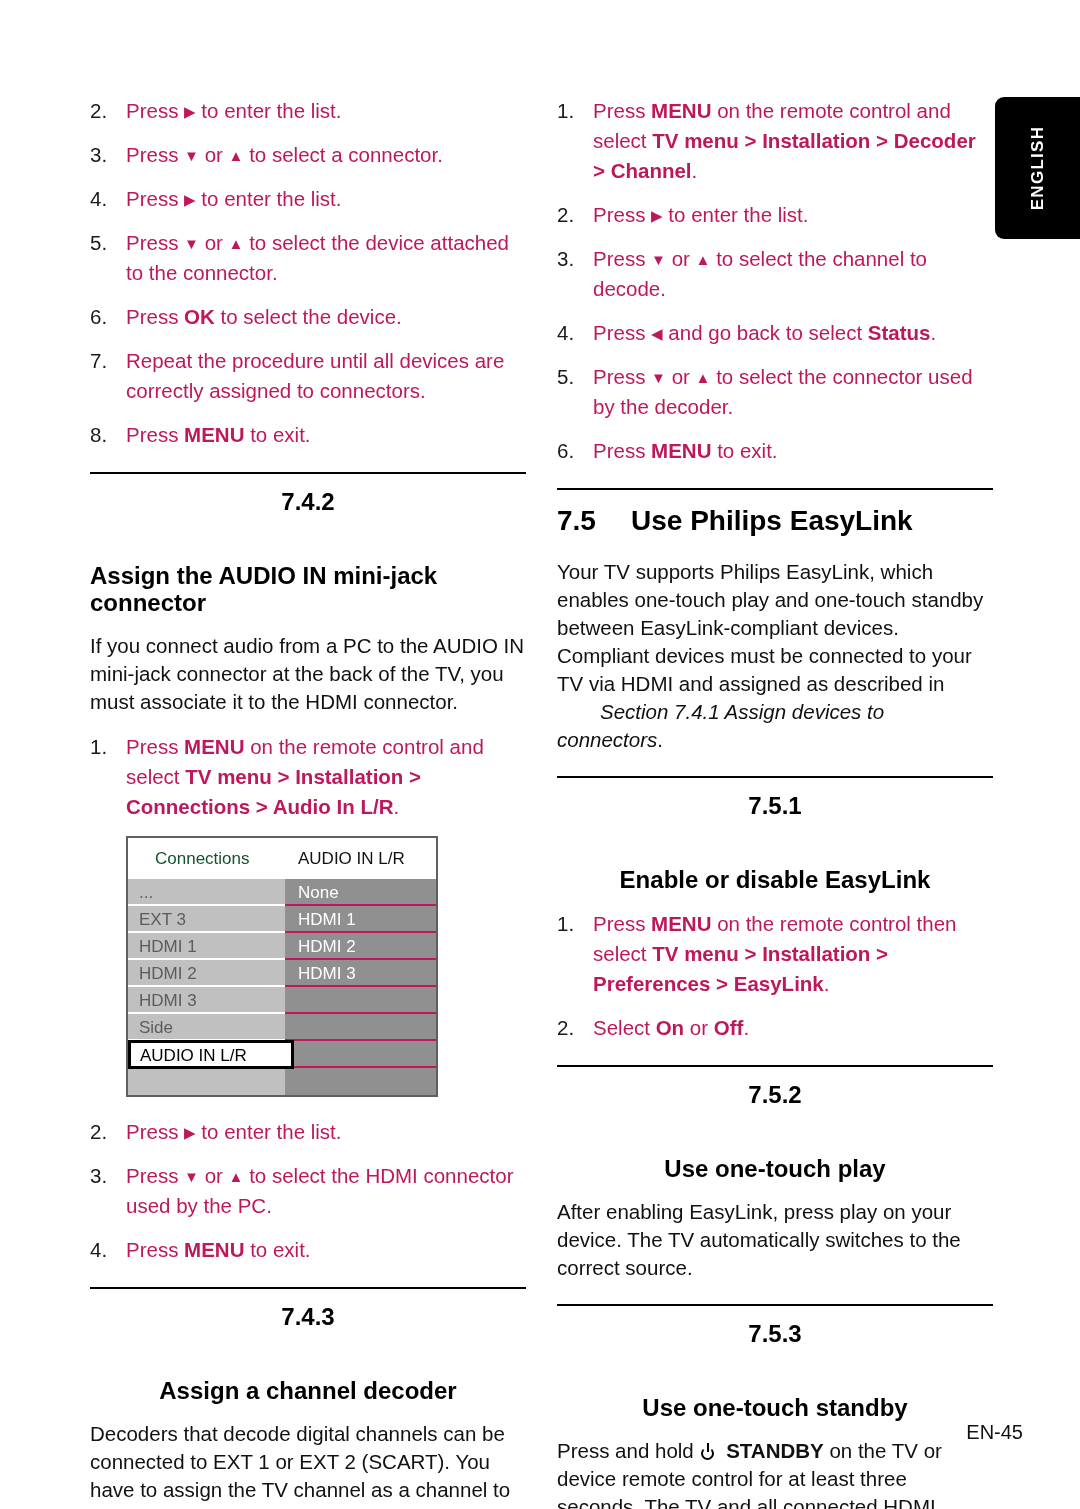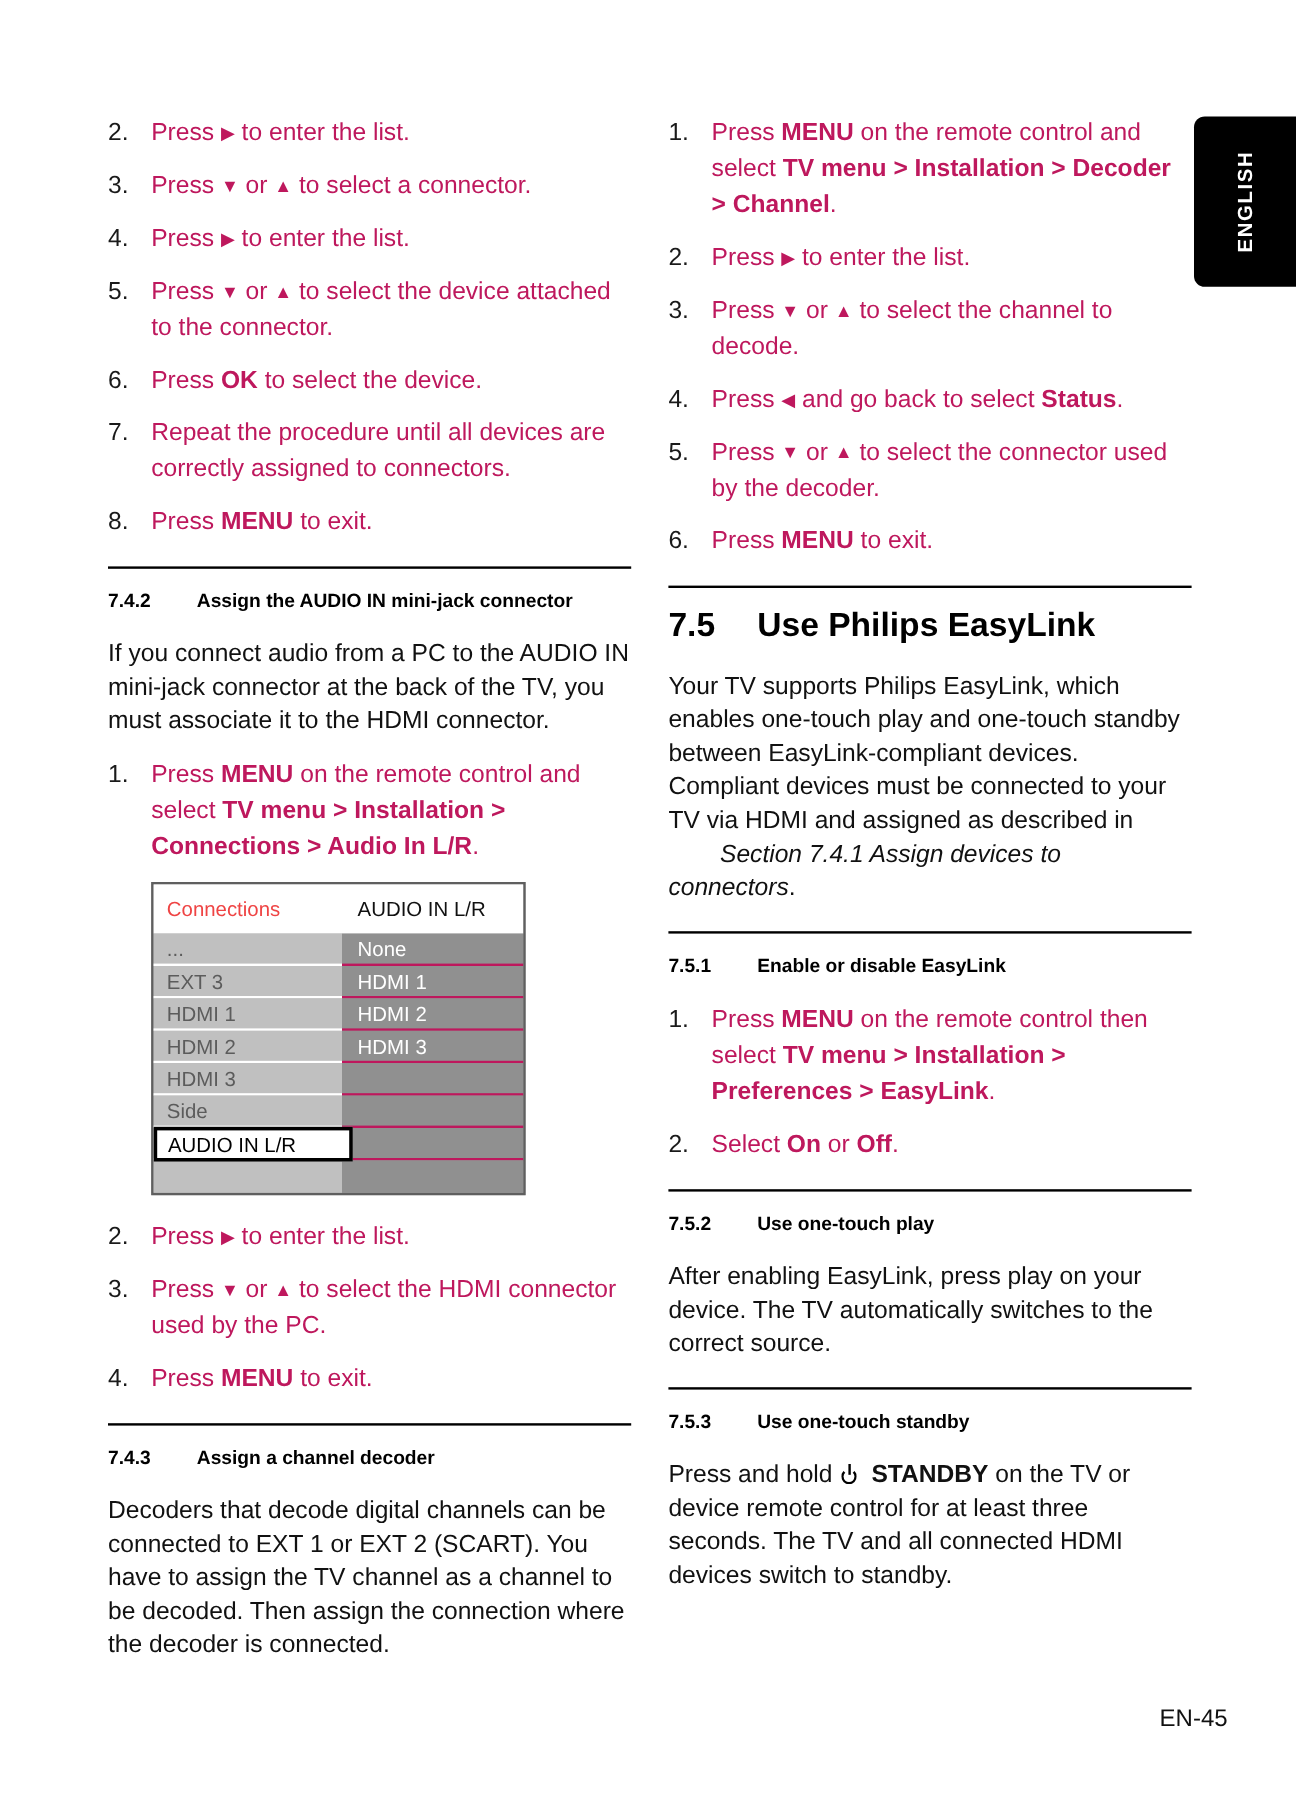--- a/index.html
+++ b/index.html
@@ -84,26 +84,27 @@
 
   
   .rule {
     border: 0;
     border-top: 2px solid #000000;
     margin: 22px 0 14px 0;
     width: 100%;
   }
   h3.sub {
     margin: 0 0 16px 0;
-    font-size: 16px;
+    font-size: 24px;
     font-weight: bold;
     line-height: 27px;
     display: flex;
     align-items: center;
     color: #000000;
+    flex-direction: column;
   }
   h3.sub .snum { flex: 0 0 74px; }
   h3.sub .stxt  { flex: 1; }
   h2.major {
     margin: 0 0 20px 0;
     font-size: 28px;
     font-weight: bold;
     line-height: 34px;
     display: flex;
     align-items: center;
@@ -122,24 +123,24 @@
     box-sizing: border-box;
   }
   .tv-head {
     display: flex;
     background: #ffffff;
     height: 41px;
     align-items: center;
   }
   .tv-head .h-left {
     width: 157px;
-    padding-left: 11px;
-    box-sizing: border-box;
-    font-size: 17px;
-    color: #ef4444;
+    padding-left: 27px;
+    box-sizing: border-box;
+    font-size: 17px;
+    color: #14532d;
   }
   .tv-head .h-right {
     flex: 1;
     padding-left: 13px;
     box-sizing: border-box;
     font-size: 17px;
     color: #111111;
   }
   .tv-body { position: relative; }
   .tv-row {

